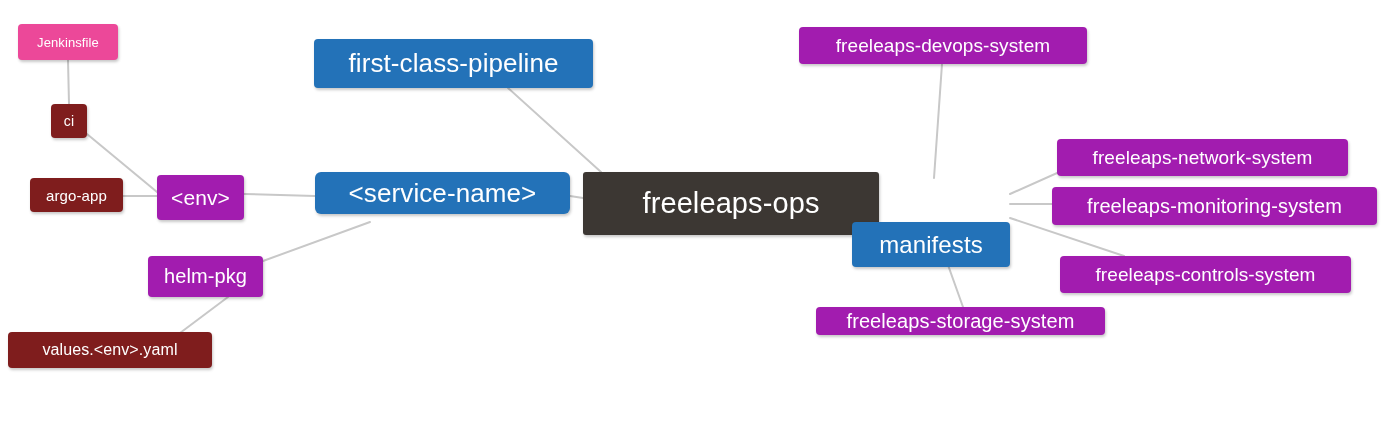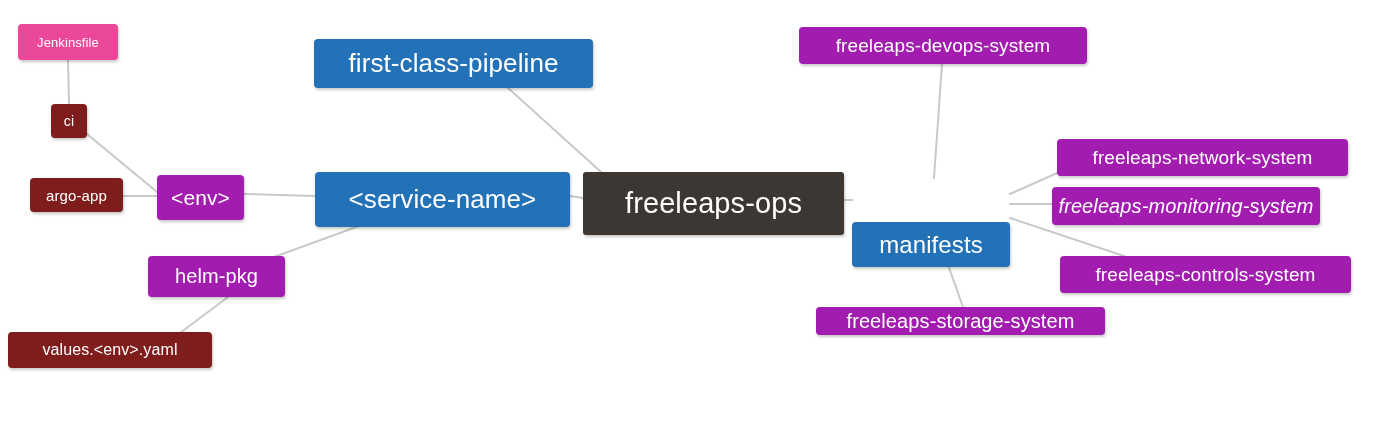--- a/index.html
+++ b/index.html
@@ -65,25 +65,25 @@
       <line x1="1010" y1="194" x2="1113" y2="148" stroke="#c8c8c8" stroke-width="2" stroke-linecap="round"></line>
       <line x1="1010" y1="204" x2="1052" y2="204" stroke="#c8c8c8" stroke-width="2" stroke-linecap="round"></line>
       <line x1="1010" y1="218" x2="1124" y2="256" stroke="#c8c8c8" stroke-width="2" stroke-linecap="round"></line>
       <line x1="933" y1="223" x2="963" y2="307" stroke="#c8c8c8" stroke-width="2" stroke-linecap="round"></line>
     </svg>
   <div id="node-layer">
       <div class="node orange" style="left: 18px; top: 24px; width: 100px; height: 36px; font-size: 13px;">Jenkinsfile</div>
       <div class="node red" style="left: 51px; top: 104px; width: 36px; height: 34px; font-size: 14px;">ci</div>
       <div class="node red" style="left: 30px; top: 178px; width: 93px; height: 34px; font-size: 15px;">argo-app</div>
       <div class="node green" style="left: 157px; top: 175px; width: 87px; height: 45px; font-size: 21px;">&lt;env&gt;</div>
-      <div class="node green" style="left: 148px; top: 256px; width: 137px; height: 41px; font-size: 20px;">helm-pkg</div>
+      <div class="node green" style="left: 148px; top: 256px; width: 115px; height: 41px; font-size: 20px;">helm-pkg</div>
       <div class="node red" style="left: 8px; top: 332px; width: 204px; height: 36px; font-size: 16px;">values.&lt;env&gt;.yaml</div>
       <div class="node blue" style="left: 314px; top: 39px; width: 279px; height: 49px; font-size: 26px;">first-class-pipeline</div>
-      <div class="node blue" style="left: 315px; top: 172px; width: 255px; height: 55px; font-size: 26px;">&lt;service-name&gt;</div>
-      <div class="node root" style="left: 583px; top: 172px; width: 261px; height: 63px; font-size: 29px;">freeleaps-ops</div>
+      <div class="node blue" style="left: 315px; top: 172px; width: 255px; height: 42px; font-size: 26px; border-radius: 6px;">&lt;service-name&gt;</div>
+      <div class="node root" style="left: 583px; top: 172px; width: 296px; height: 63px; font-size: 29px;">freeleaps-ops</div>
       <div class="node blue" style="left: 852px; top: 178px; width: 158px; height: 45px; font-size: 24px; margin-top: 44px;">manifests</div>
       <div class="node green" style="left: 799px; top: 27px; width: 288px; height: 37px; font-size: 19px;">freeleaps-devops-system</div>
       <div class="node green" style="left: 1057px; top: 111px; width: 291px; height: 37px; font-size: 19px; margin-top: 28px;">freeleaps-network-system</div>
-      <div class="node green" style="left: 1052px; top: 187px; width: 268px; height: 38px; font-size: 20px; font-style: italic;">freeleaps-monitoring-system</div>
+      <div class="node green" style="left: 1052px; top: 187px; width: 325px; height: 38px; font-size: 20px;">freeleaps-monitoring-system</div>
       <div class="node green" style="left: 1060px; top: 256px; width: 291px; height: 37px; font-size: 19px;">freeleaps-controls-system</div>
       <div class="node green" style="left: 816px; top: 307px; width: 289px; height: 28px; font-size: 20px;">freeleaps-storage-system</div>
     </div>
 </div>
 
 </body></html>

